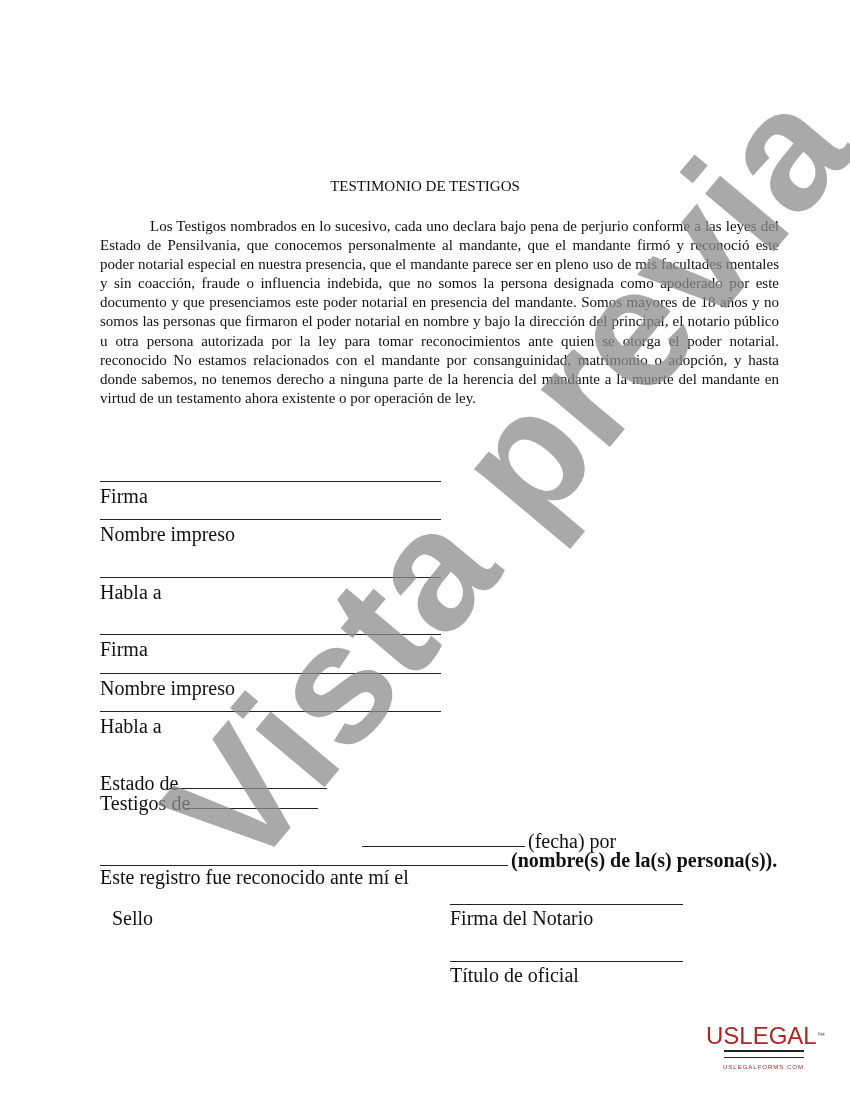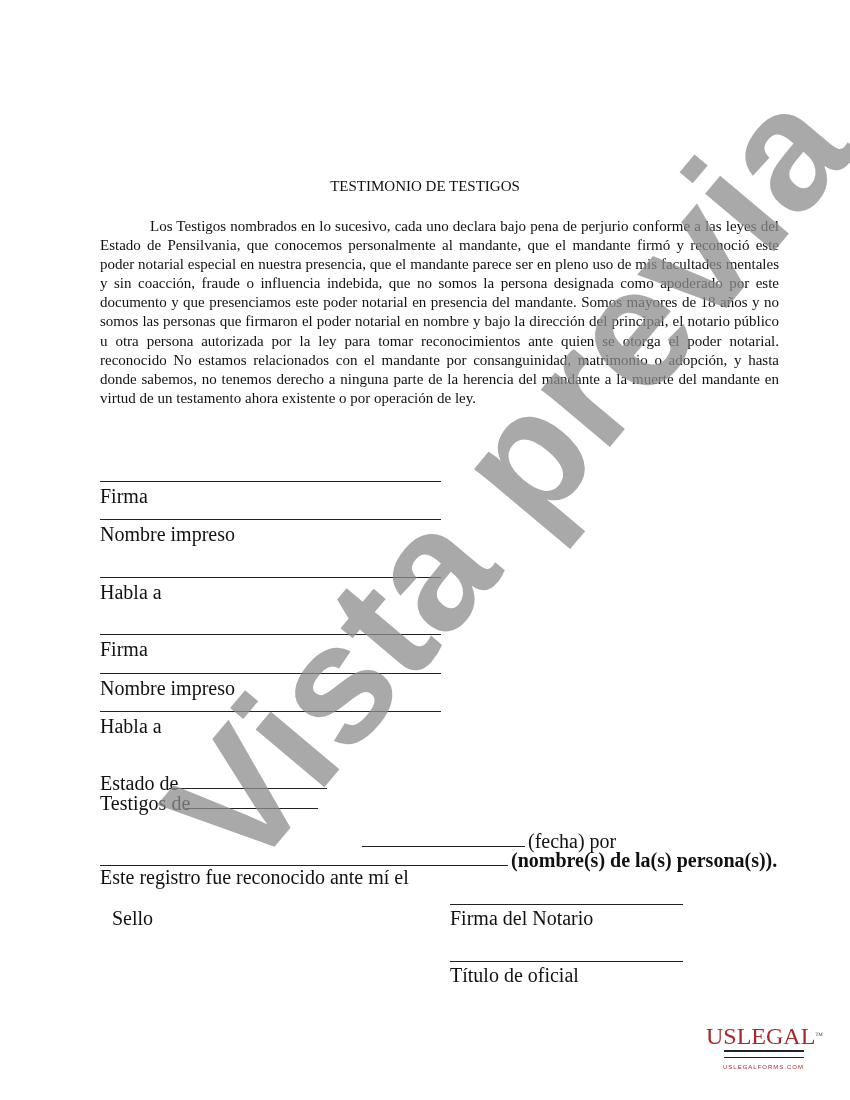--- a/index.html
+++ b/index.html
@@ -4,21 +4,21 @@
 <style>
   html,body{margin:0;padding:0;background:#fff;}
   body{width:850px;height:1100px;position:relative;overflow:hidden;font-family:"Liberation Serif",serif;color:#111;}
   .page{position:absolute;left:0;top:0;width:850px;height:1100px;}
   .title{position:absolute;left:0;width:850px;top:178px;text-align:center;font-size:15px;}
   .para{position:absolute;left:100px;width:679px;top:217px;font-size:15px;line-height:19.1px;text-align:justify;text-indent:50px;font-family:Liberation Serif, serif;}
   .line{position:absolute;font-size:20px;white-space:nowrap;}
   .rule{position:absolute;border-bottom:1px solid #222;height:0;}
   .watermark{position:absolute;left:40px;top:400px;font-family:"Liberation Sans",sans-serif;font-weight:bold;font-size:170px;color:rgba(140,140,140,0.75);transform:rotate(-50deg);transform-origin:center;white-space:nowrap;pointer-events:none;width:900px;text-align:center;}
   .logo{position:absolute;left:706px;top:1024px;width:115px;text-align:center;}
-  .logo-main{font-family:Liberation Serif, serif;font-size:24px;color:#a52a2a;letter-spacing:0px;line-height:24px;}
+  .logo-main{font-family:Liberation Sans, sans-serif;font-size:24px;color:#a52a2a;letter-spacing:0px;line-height:24px;}
   .logo-main small{font-size:8px;vertical-align:top;color:#555;}
   .logo-sub{font-family:"Liberation Sans",sans-serif;font-size:6px;color:#a52a2a;letter-spacing:1px;margin-top:6px;}
   .logo-wing{width:80px;height:5px;margin:2px auto 0;border-top:2px solid #222;border-bottom:1px solid #222;}
 </style>
 </head>
 <body>
 
 <div class="page">
   <div class="title">TESTIMONIO DE TESTIGOS</div>
   <div class="para">Los Testigos nombrados en lo sucesivo, cada uno declara bajo pena de perjurio conforme a las leyes del Estado de Pensilvania, que conocemos personalmente al mandante, que el mandante firmó y reconoció este poder notarial especial en nuestra presencia, que el mandante parece ser en pleno uso de mis facultades mentales y sin coacción, fraude o influencia indebida, que no somos la persona designada como apoderado por este documento y que presenciamos este poder notarial en presencia del mandante. Somos mayores de 18 años y no somos las personas que firmaron el poder notarial en nombre y bajo la dirección del principal, el notario público u otra persona autorizada por la ley para tomar reconocimientos ante quien se otorga el poder notarial. reconocido No estamos relacionados con el mandante por consanguinidad, matrimonio o adopción, y hasta donde sabemos, no tenemos derecho a ninguna parte de la herencia del mandante a la muerte del mandante en virtud de un testamento ahora existente o por operación de ley.</div>

